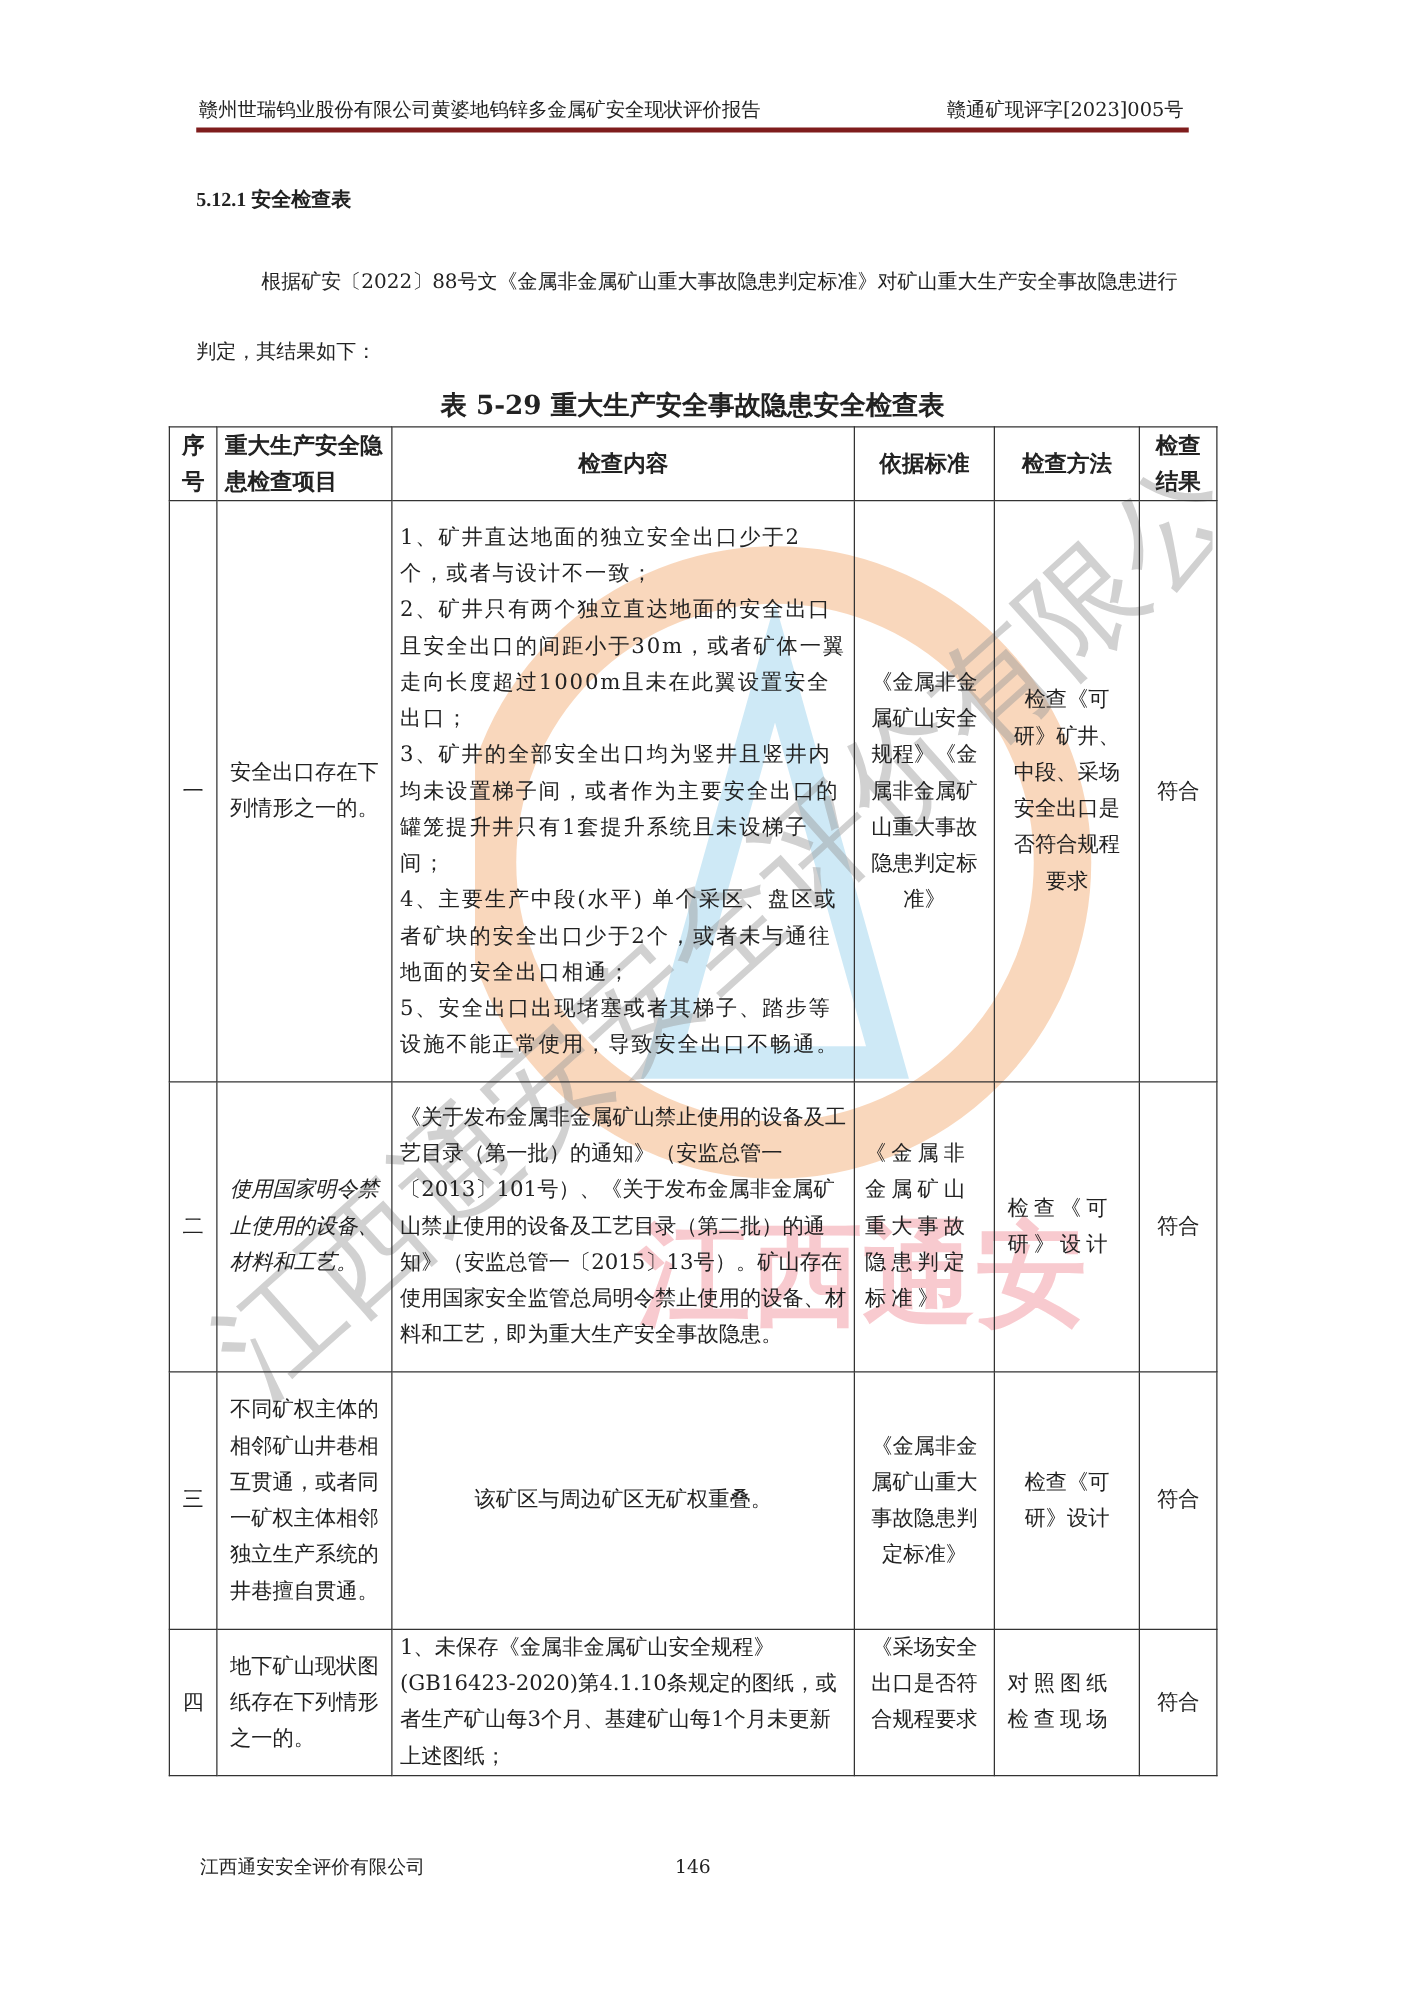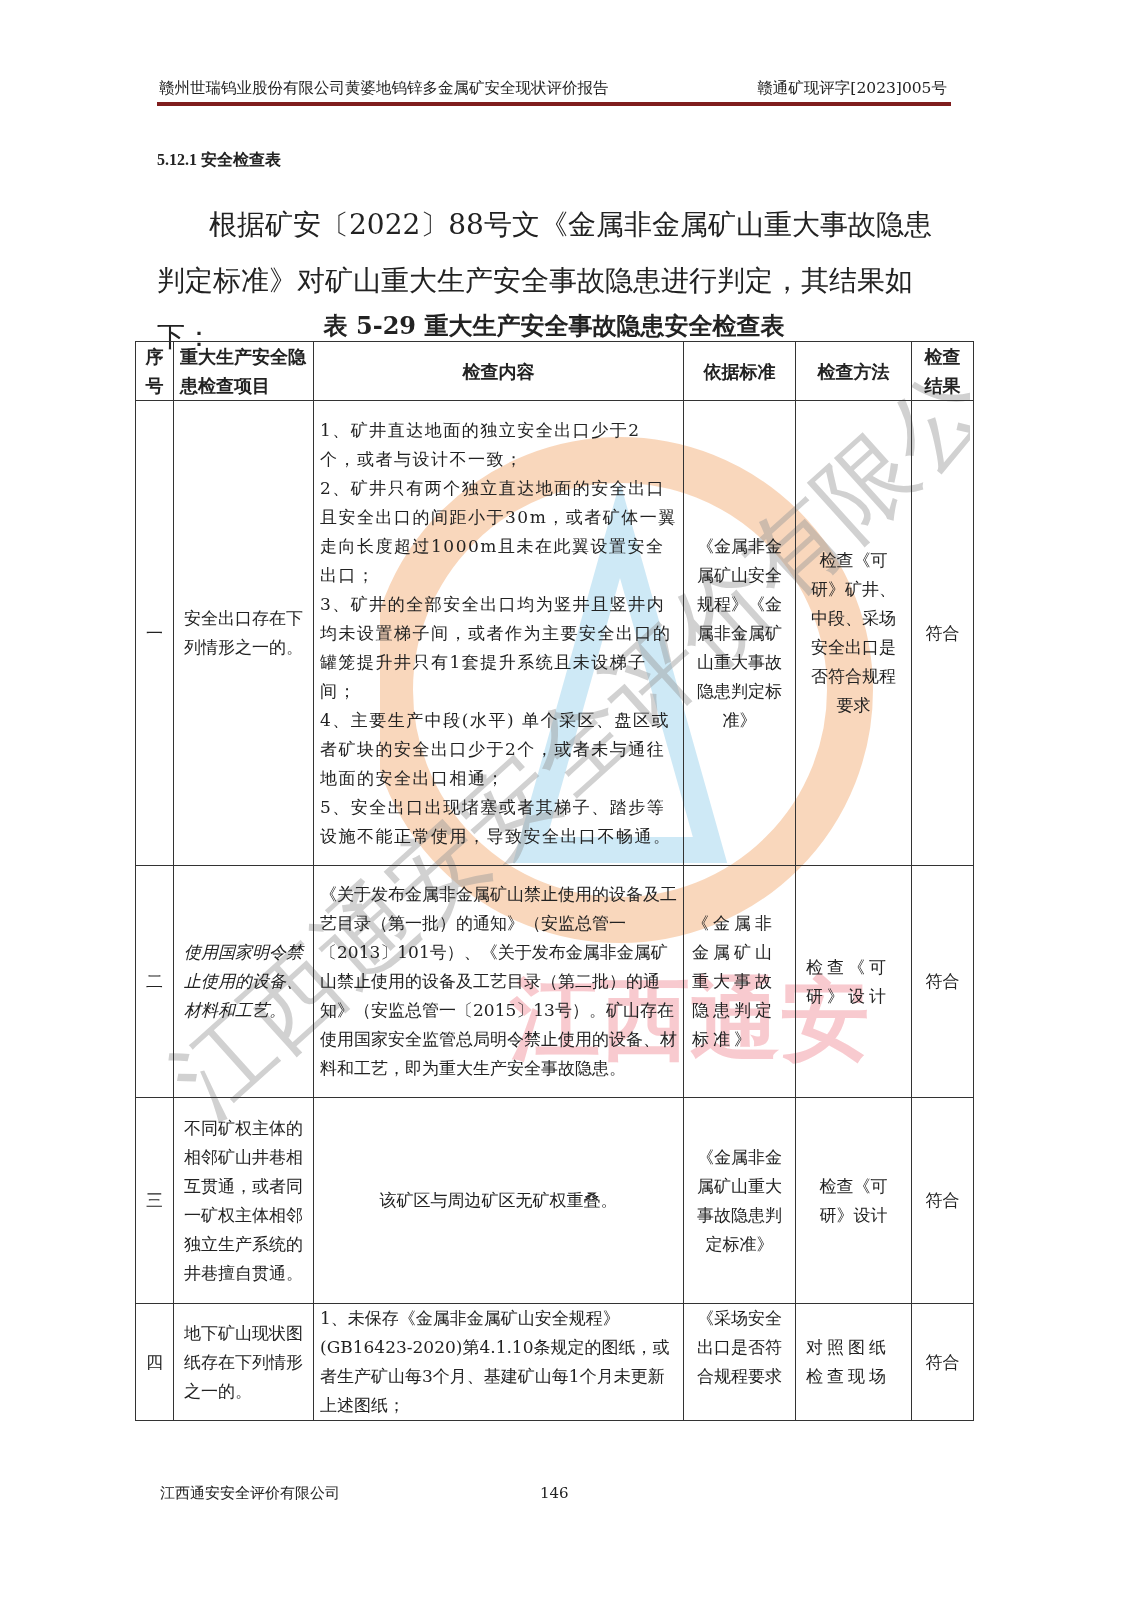--- a/index.html
+++ b/index.html
@@ -4,24 +4,24 @@
 <style>
   html, body { margin: 0; padding: 0; background: #ffffff; }
   body { width: 1131px; height: 1600px; position: relative; overflow: hidden;
          font-family: "DejaVu Serif", "Liberation Serif", serif; color: #222; }
   .header { position: absolute; left: 157px; top: 74px; width: 794px; height: 28px;
             border-bottom: 4px solid #7f1d1d; font-size: 15.5px; }
   .header .left { position: absolute; left: 2px; top: 4px; }
   .header .right { position: absolute; right: 4px; top: 4px; }
   .section-title { position: absolute; left: 157px; top: 150px; font-size: 16px; font-weight: bold;
                    font-family: "Liberation Serif", serif; }
-  .para { position: absolute; left: 157px; width: 800px; font-size: 28px; line-height: 56px; }
+  .para { position: absolute; left: 157px; width: 800px; font-size: 16px; line-height: 56px; }
   .para.p1 { top: 197px; text-indent: 52px; }
   .caption { position: absolute; left: 135px; width: 838px; top: 310px; text-align: center;
-             font-size: 24px; font-weight: bold; }
+             font-size: 21px; font-weight: bold; }
   table.main { position: absolute; left: 135px; top: 341px; border-collapse: collapse;
                table-layout: fixed; font-size: 17px; }
   table.main td, table.main th { border: 1.3px solid #333; vertical-align: middle; padding: 0 6px;
                line-height: 29px; }
   table.main th { font-weight: bold; text-align: center; font-size: 18px; }
   .c-num { text-align: center; }
   .c-center { text-align: center; }
   .footer { position: absolute; top: 1484px; font-size: 15px; }
   .footer.left { left: 160px; }
   .footer.page { left: 540px; text-align: center; }

